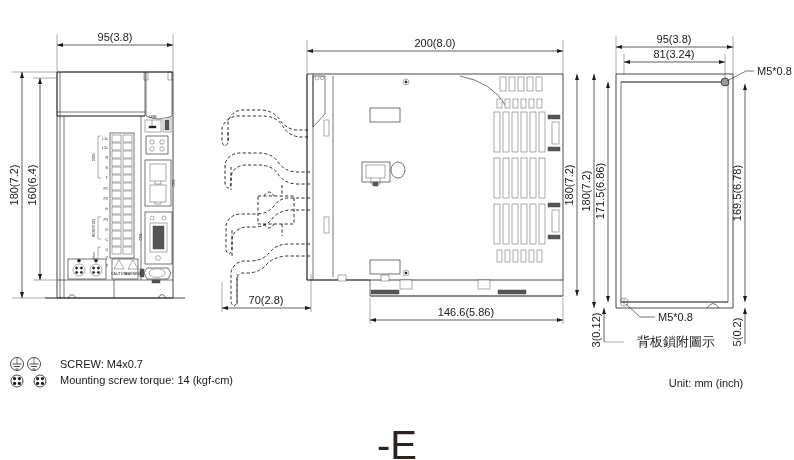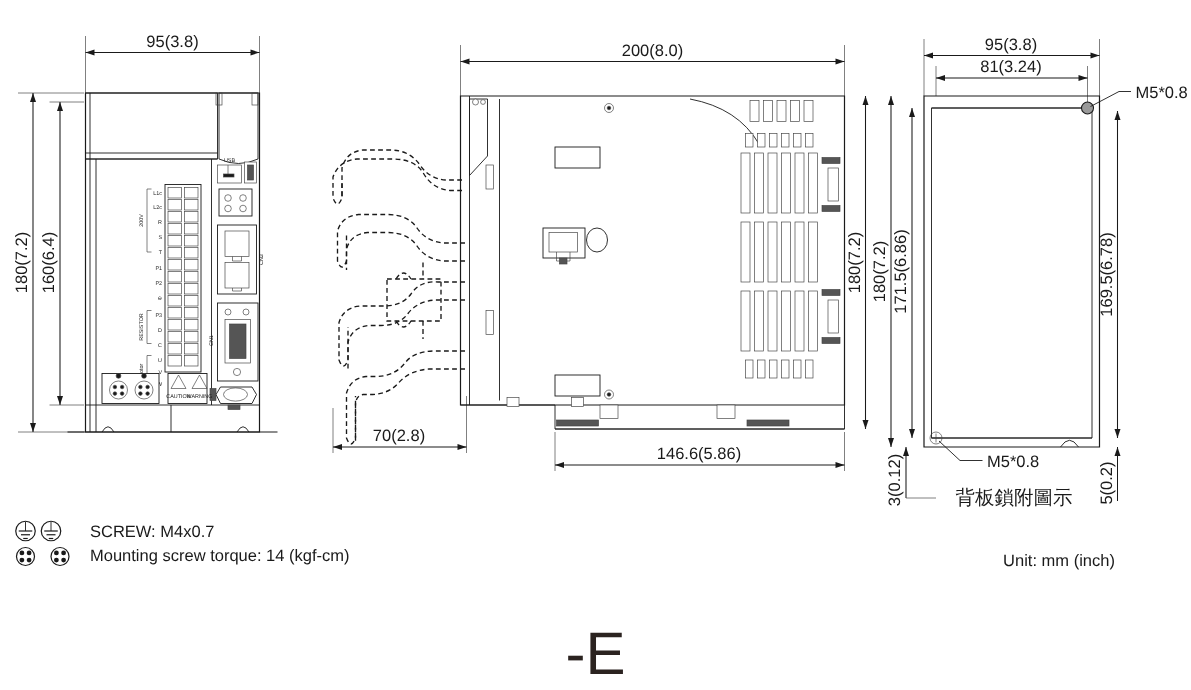--- a/index.html
+++ b/index.html
@@ -1,21 +1,21 @@
 <!DOCTYPE html>
 <html><head>
 <meta charset="utf-8">
 <style>
   html,body{margin:0;padding:0;background:#ffffff;}
   body{
     width:794px;height:460px;position:relative;overflow:hidden;
     font-family:"Liberation Sans","DejaVu Sans",sans-serif;
     color:#1a1a1a;
   }
-  #stage{position:absolute;left:0;top:2px;width:794px;height:336px;}
+  #stage{position:absolute;left:0;top:12px;width:794px;height:336px;}
   svg{display:block;}
   .dimtxt{font-family:"Liberation Sans","DejaVu Sans",sans-serif;font-size:11px;fill:#1a1a1a;}
   .notetxt{font-family:"Liberation Sans","DejaVu Sans",sans-serif;font-size:11px;fill:#1a1a1a;}
   .cjk{font-family:"DejaVu Sans","Liberation Sans",sans-serif;font-size:13px;fill:#1a1a1a;}
   .tinytxt{font-family:"Liberation Sans","DejaVu Sans",sans-serif;font-size:3.6px;fill:#1a1a1a;}
   .bigE{font-family:"Liberation Sans","DejaVu Sans",sans-serif;font-size:40px;fill:#2b2320;}
   .ln{stroke:#1a1a1a;stroke-width:0.8;fill:none;}
   .ln-thin{stroke:#1a1a1a;stroke-width:0.6;fill:none;}
   .ln-hair{stroke:#444;stroke-width:0.45;fill:none;}
   .dimline{stroke:#1a1a1a;stroke-width:0.7;fill:none;}

